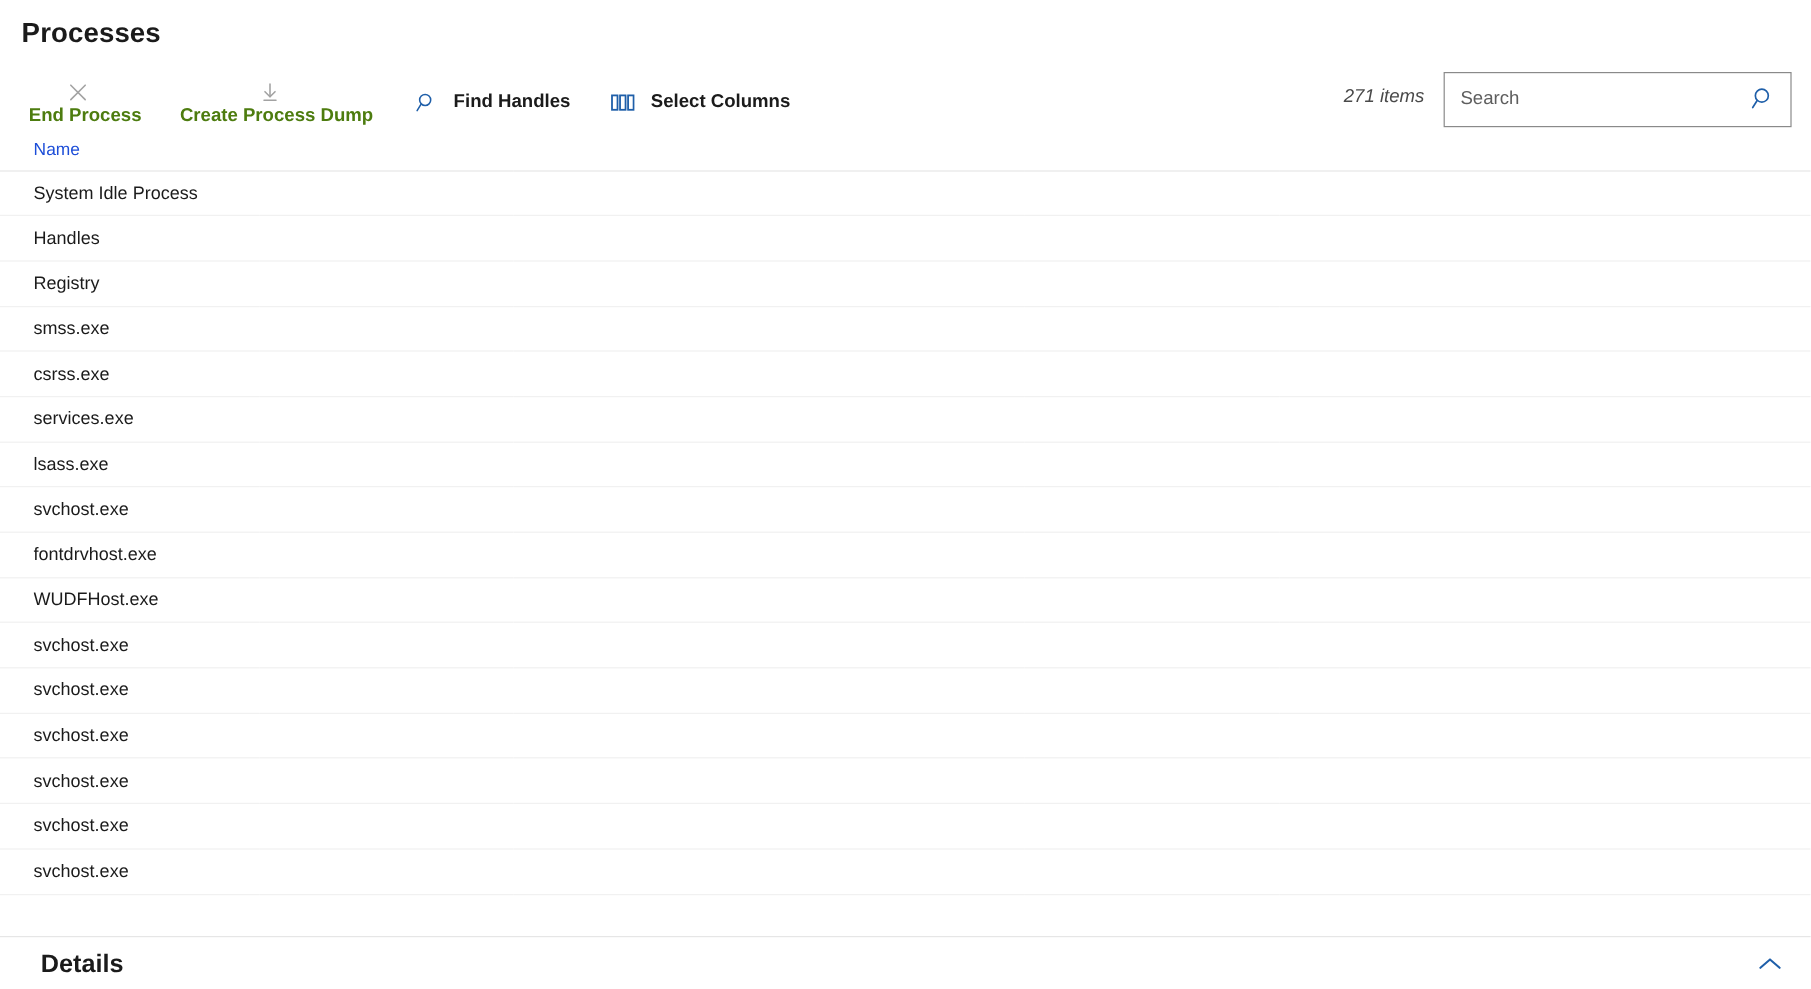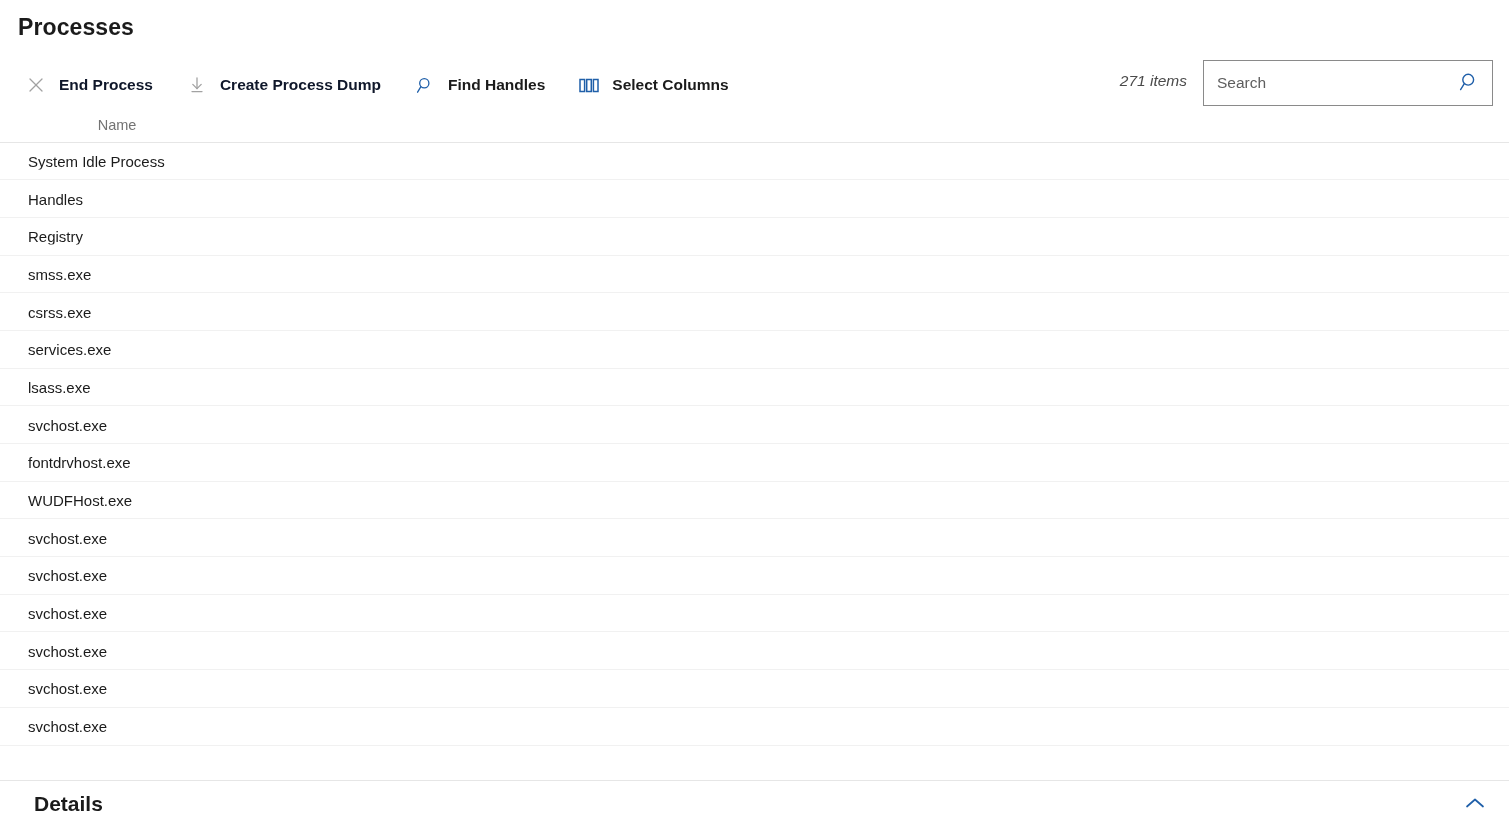--- a/index.html
+++ b/index.html
@@ -48,21 +48,21 @@
     white-space: nowrap;
   }
   .cmd .cmd-ico {
     display: inline-flex;
     align-items: center;
     justify-content: center;
     width: 24px; height: 22px;
     margin-right: 11px;
     flex: 0 0 auto;
   }
-  .cmd.is-disabled { color: #0f172a; cursor: default; }
+  .cmd.is-disabled { color: #4d7c0f; cursor: default; flex-direction: column; }
   .cmd.is-disabled .cmd-ico svg { stroke: #a2a2a2; }
   .cmd.is-enabled .cmd-ico svg { stroke: #1f5fa9; }
 
   
   .items-count {
     position: absolute;
     right: 322px; top: 72px;
     font-size: 15.5px;
     font-style: italic;
     color: #4a4a4a;
@@ -111,24 +111,24 @@
 
   .ptable col.c-name  { width: 216px; }
   .ptable col.c-pid   { width: 212px; }
   .ptable col.c-desc  { width: 212px; }
   .ptable col.c-stat  { width: 214px; }
   .ptable col.c-cpu   { width: 212px; }
   .ptable col.c-user  { width: 214px; }
   .ptable col.c-ws    { width: 229px; }
 
   .ptable thead th {
-    text-align: center;
+    text-align: left;
     font-size: 14.5px;
     font-weight: 400;
-    color: #737373;
+    color: #1d4ed8;
     padding: 0 10px 9px 0;
     height: 30px;
     vertical-align: bottom;
     border-bottom: 1px solid #e6e6e6;
     white-space: nowrap;
     overflow: hidden;
   }
   .ptable thead th:first-child { padding-left: 28px; }
   .ptable thead th.h-pid  { padding-left: 244px; }
   .ptable thead th.h-desc { padding-left: 456px; }

